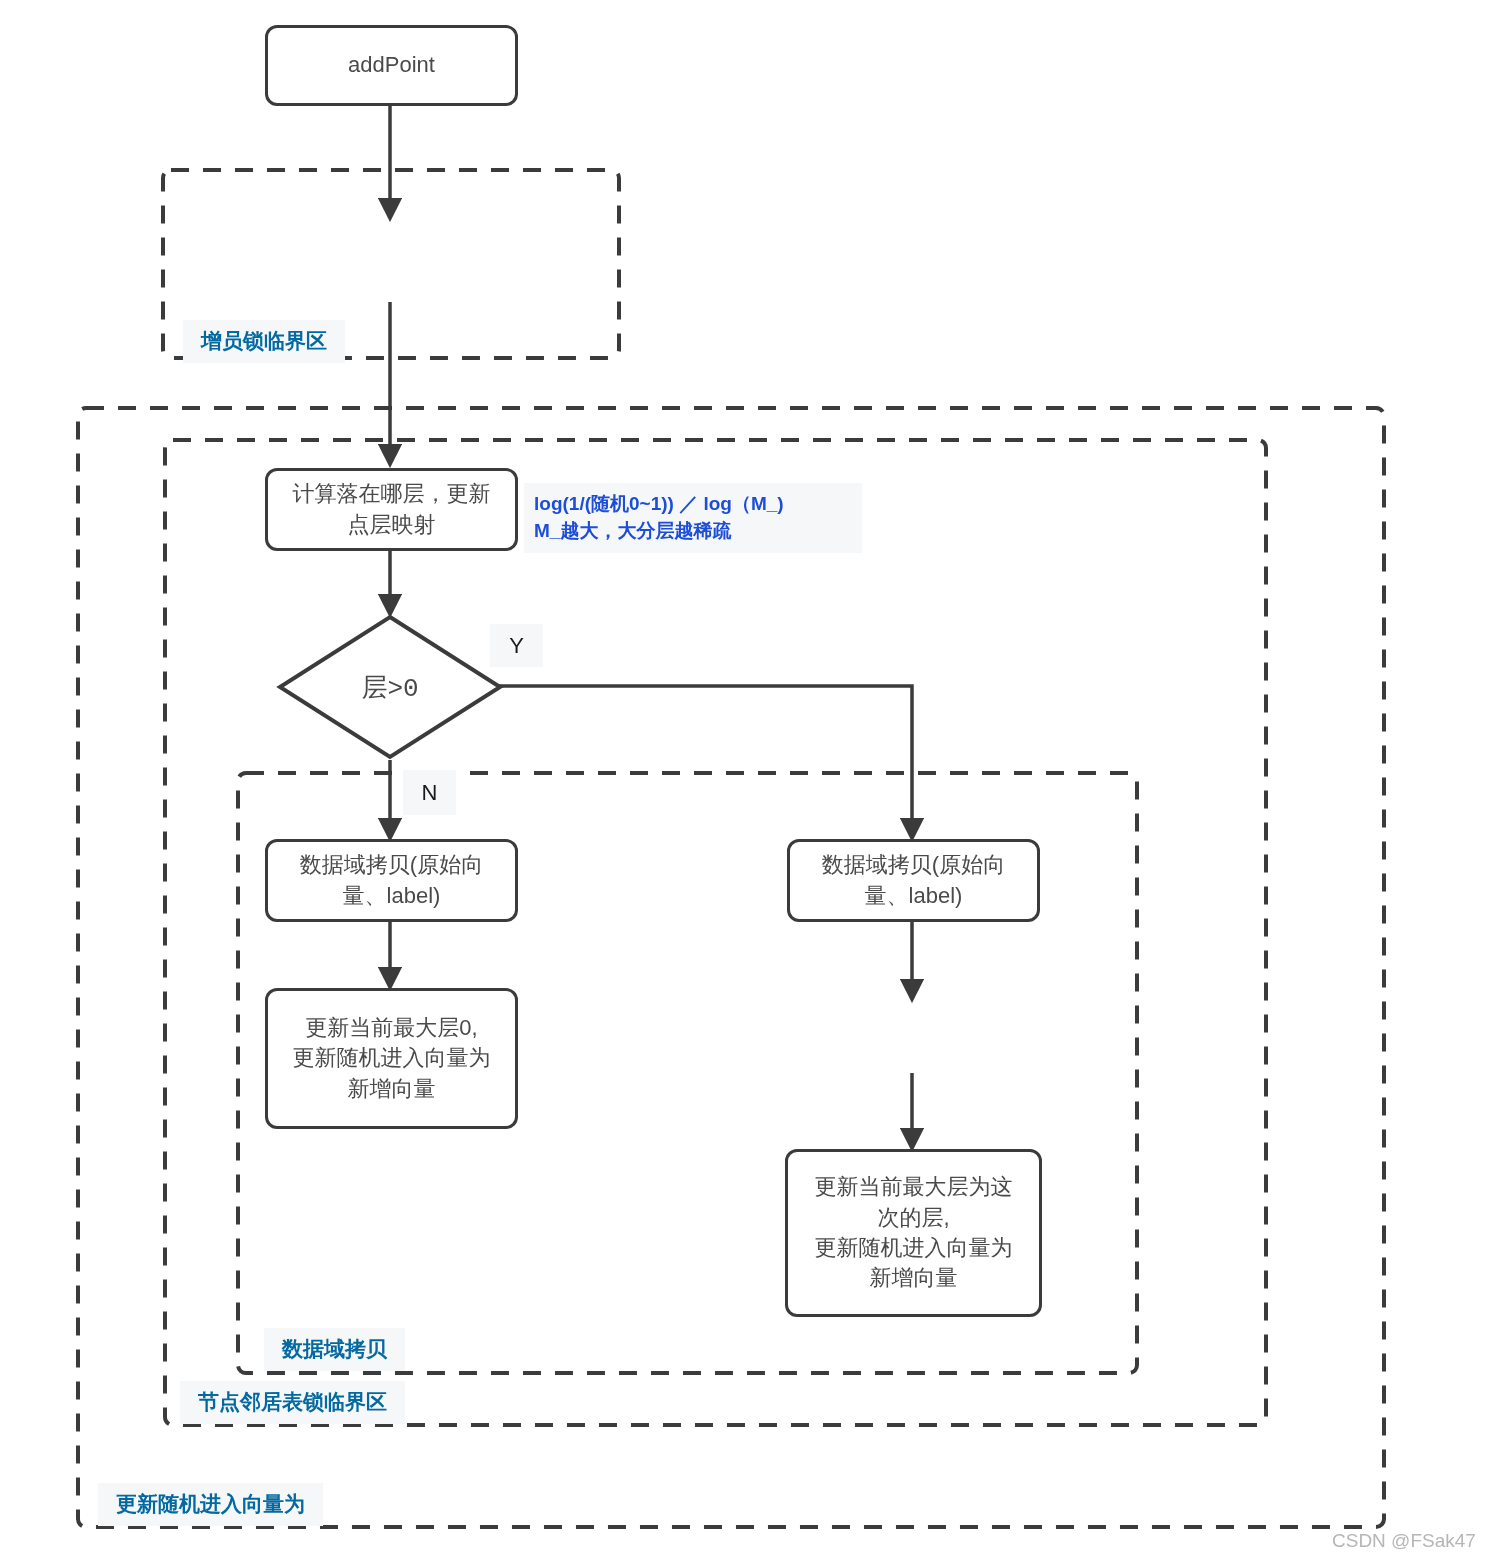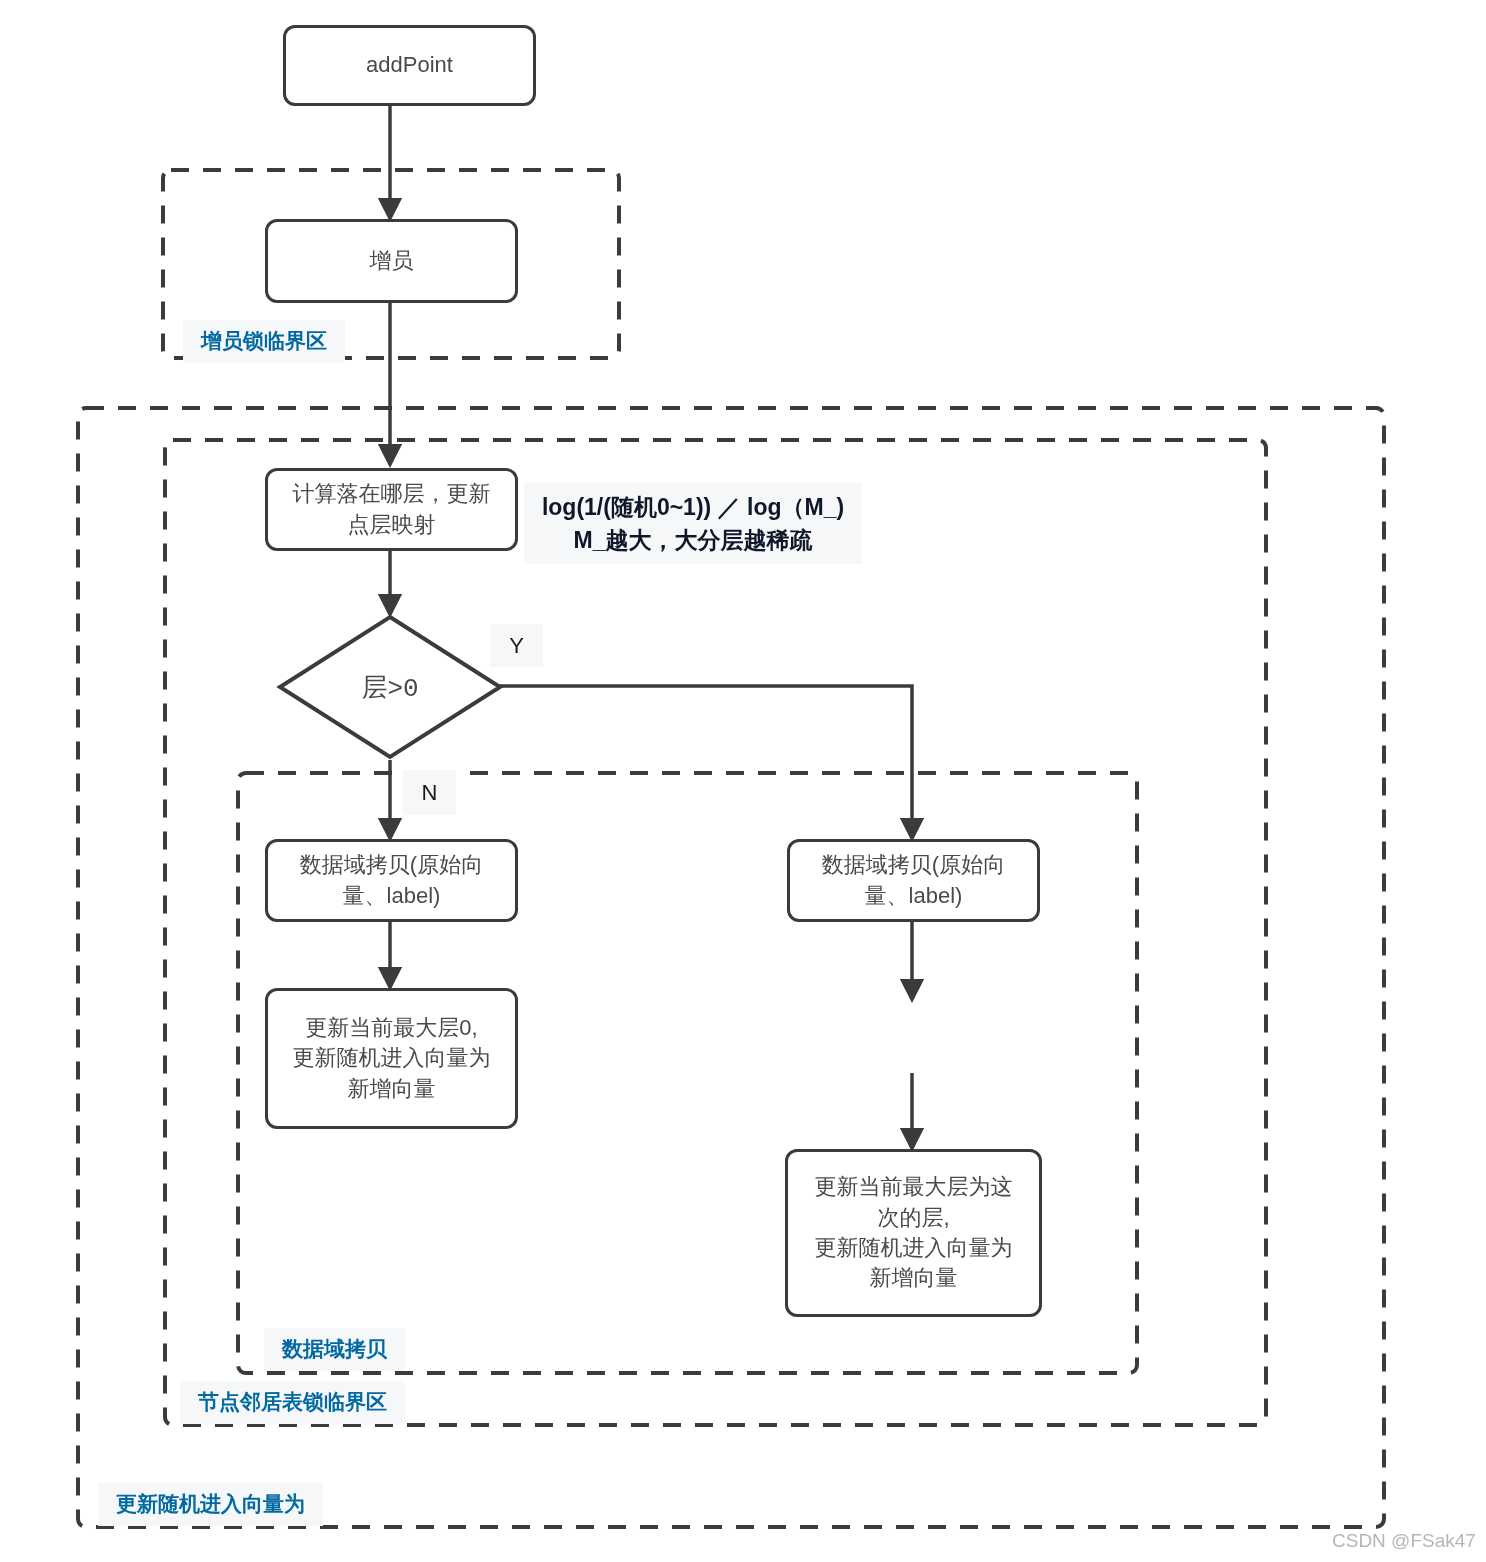--- a/index.html
+++ b/index.html
@@ -73,25 +73,25 @@
     font-size: 22px;
     padding: 6px 14px;
     display: flex;
     align-items: center;
     justify-content: center;
     z-index: 4;
   }
   .note {
     position: absolute;
     background: #f6f7f8;
-    color: #0f172a;
+    color: #1d4ed8;
     font-weight: bold;
-    font-size: 23px;
+    font-size: 19px;
     line-height: 1.42;
-    text-align: center;
+    text-align: left;
     padding: 8px 10px;
     white-space: pre-line;
     z-index: 4;
   }
   .watermark {
     position: absolute;
     color: #b6b6b6;
     font-size: 19px;
     z-index: 6;
   }
@@ -129,23 +129,22 @@
 
     <path d="M 497 686 L 912 686 L 912 836" stroke="#3b3b3b" stroke-width="3.5" fill="none" marker-end="url(#arrow)"></path>
 
     <path d="M 390 922 L 390 985" stroke="#3b3b3b" stroke-width="3.5" fill="none" marker-end="url(#arrow)"></path>
 
     <path d="M 912 922 L 912 997" stroke="#3b3b3b" stroke-width="3.5" fill="none" marker-end="url(#arrow)"></path>
 
     <path d="M 912 1073 L 912 1146" stroke="#3b3b3b" stroke-width="3.5" fill="none" marker-end="url(#arrow)"></path>
   </svg>
 
-  <div class="node en" style="left:265px; top:25px; width:253px; height:81px;margin-left:18px;">addPoint</div>
+  <div class="node en" style="left:265px; top:25px; width:253px; height:81px;">addPoint</div>
 
-  <div class="node" style="left:265px; top:219px; width:253px; height:84px;">增员</div>
 
   <div class="node" style="left:265px; top:468px; width:253px; height:83px;">计算落在哪层，更新
 点层映射</div>
 
   <div class="diamond-wrap" style="left:275px; top:612px; width:230px; height:150px;">
     <svg width="230" height="150" viewBox="0 0 230 150">
       <polygon points="115,5 225,75 115,145 5,75" fill="#ffffff" stroke="#3b3b3b" stroke-width="4"></polygon>
     </svg>
     <div class="diamond-label">层&gt;0</div>
   </div>

